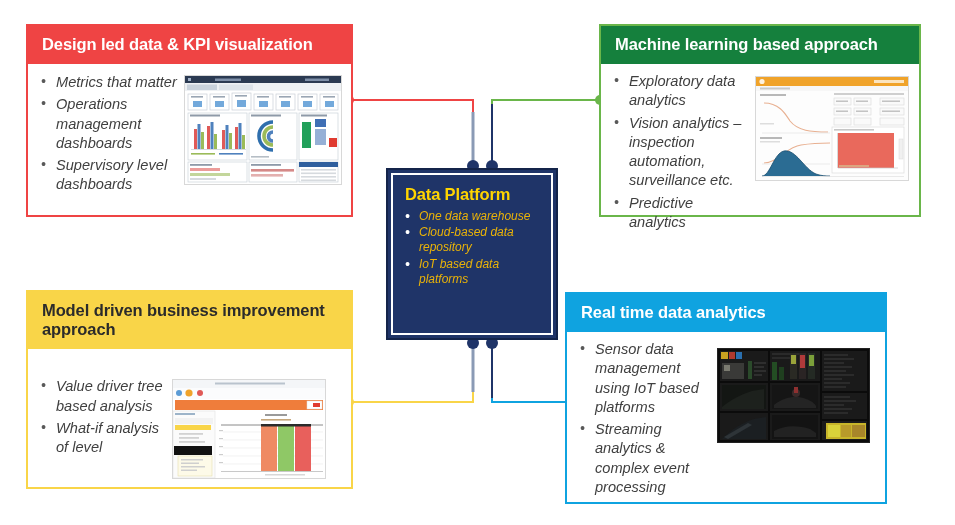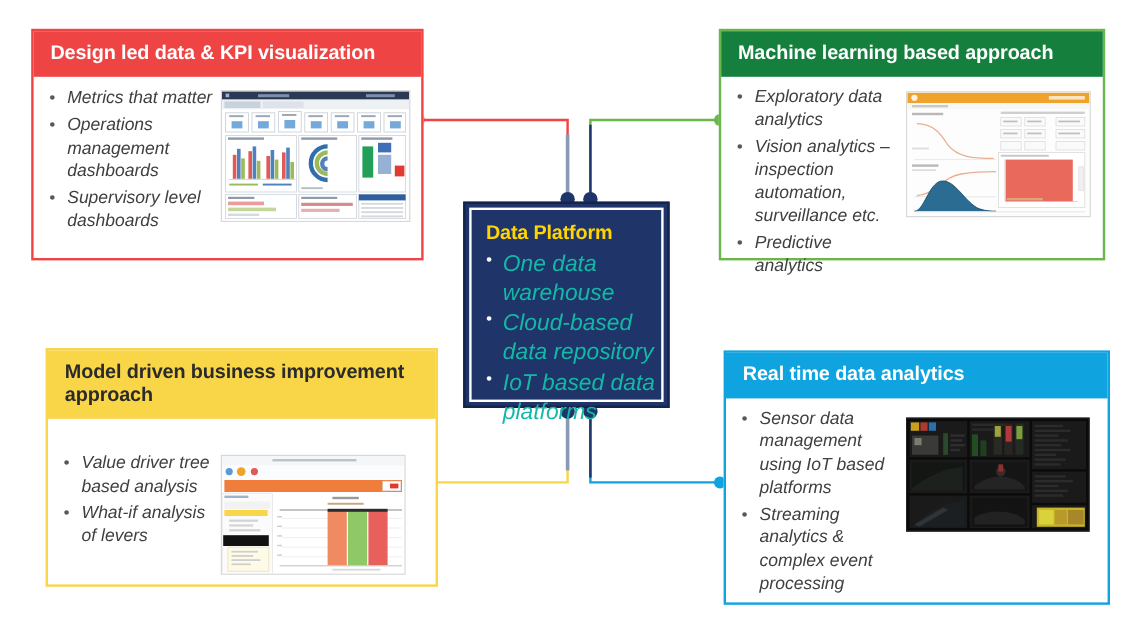--- a/index.html
+++ b/index.html
@@ -82,24 +82,24 @@
   }
 
   
   #card-design   { left: 26px;  top: 24px;  width: 327px; height: 193px; border-color: #ef4444; }
   #card-design .card-header { background: #ef4444; }
   #card-design .card-body { padding-top: 9px; }
 
   #card-ml       { left: 599px; top: 24px;  width: 322px; height: 193px; border-color: #6ab64a; }
   #card-ml .card-header { background: #15803d; }
 
-  #card-model    { left: 38px;  top: 290px; width: 327px; height: 199px; border-color: #f9d548; }
+  #card-model    { left: 26px;  top: 290px; width: 327px; height: 199px; border-color: #f9d548; }
   #card-model .card-header { background: #f9d548; color: #2b2b2b; }
 
-  #card-rt       { left: 603px; top: 292px; width: 322px; height: 212px; border-color: #0fa3e0; }
+  #card-rt       { left: 565px; top: 292px; width: 322px; height: 212px; border-color: #0fa3e0; }
   #card-rt .card-header { background: #0fa3e0; }
 
   
   #platform {
     position: absolute;
     left: 386px; top: 168px;
     width: 172px; height: 172px;
     box-sizing: border-box;
     background: #1f3468;
     border: 2px solid #14244a;
@@ -115,22 +115,22 @@
     padding: 10px 4px 8px 12px;
   }
   #platform-title {
     color: #ffd400;
     font-size: 16.5px;
     font-weight: bold;
     margin-bottom: 5px;
     letter-spacing: -0.15px;
   }
   #platform .bullets {
-    color: #14b8a6;
-    font-size: 19px;
+    color: #eab308;
+    font-size: 12px;
     line-height: 1.27;
   }
   #platform .bullets li { padding-left: 14px; margin-bottom: 1px; }
   #platform .bullets li::before { color: #ffffff; left: 0; }
 </style>
 </head>
 <body>
 
 <svg id="connectors" viewBox="0 0 955 525">
 
@@ -320,21 +320,21 @@
       </svg>
     </div>
   </div>
 </div>
 
 <div class="card" id="card-model">
   <div class="card-header">Model driven business improvement approach</div>
   <div class="card-body">
     <ul class="bullets" style="width:130px;padding-top:20px;">
       <li>Value driver tree based analysis</li>
-      <li>What-if analysis of levers</li>
+      <li>What-if analysis of level</li>
     </ul>
     <div class="thumb" style="width:152px;height:98px;margin-top:22px;background:#fff;">
       <svg width="152" height="98" viewBox="0 0 152 98">
         <rect x="0" y="0" width="152" height="98" fill="#ffffff"></rect>
         <rect x="0" y="0" width="152" height="8" fill="#f4f6f8"></rect>
         <rect x="42" y="2.5" width="70" height="2" fill="#b9c3cd"></rect>
         <rect x="0" y="8" width="152" height="11" fill="#fbfcfd"></rect>
         <circle cx="6" cy="13" r="3" fill="#5b9bd5"></circle>
         <circle cx="16" cy="13" r="3.6" fill="#f0a32a"></circle>
         <circle cx="27" cy="13" r="3" fill="#e05a57"></circle>

